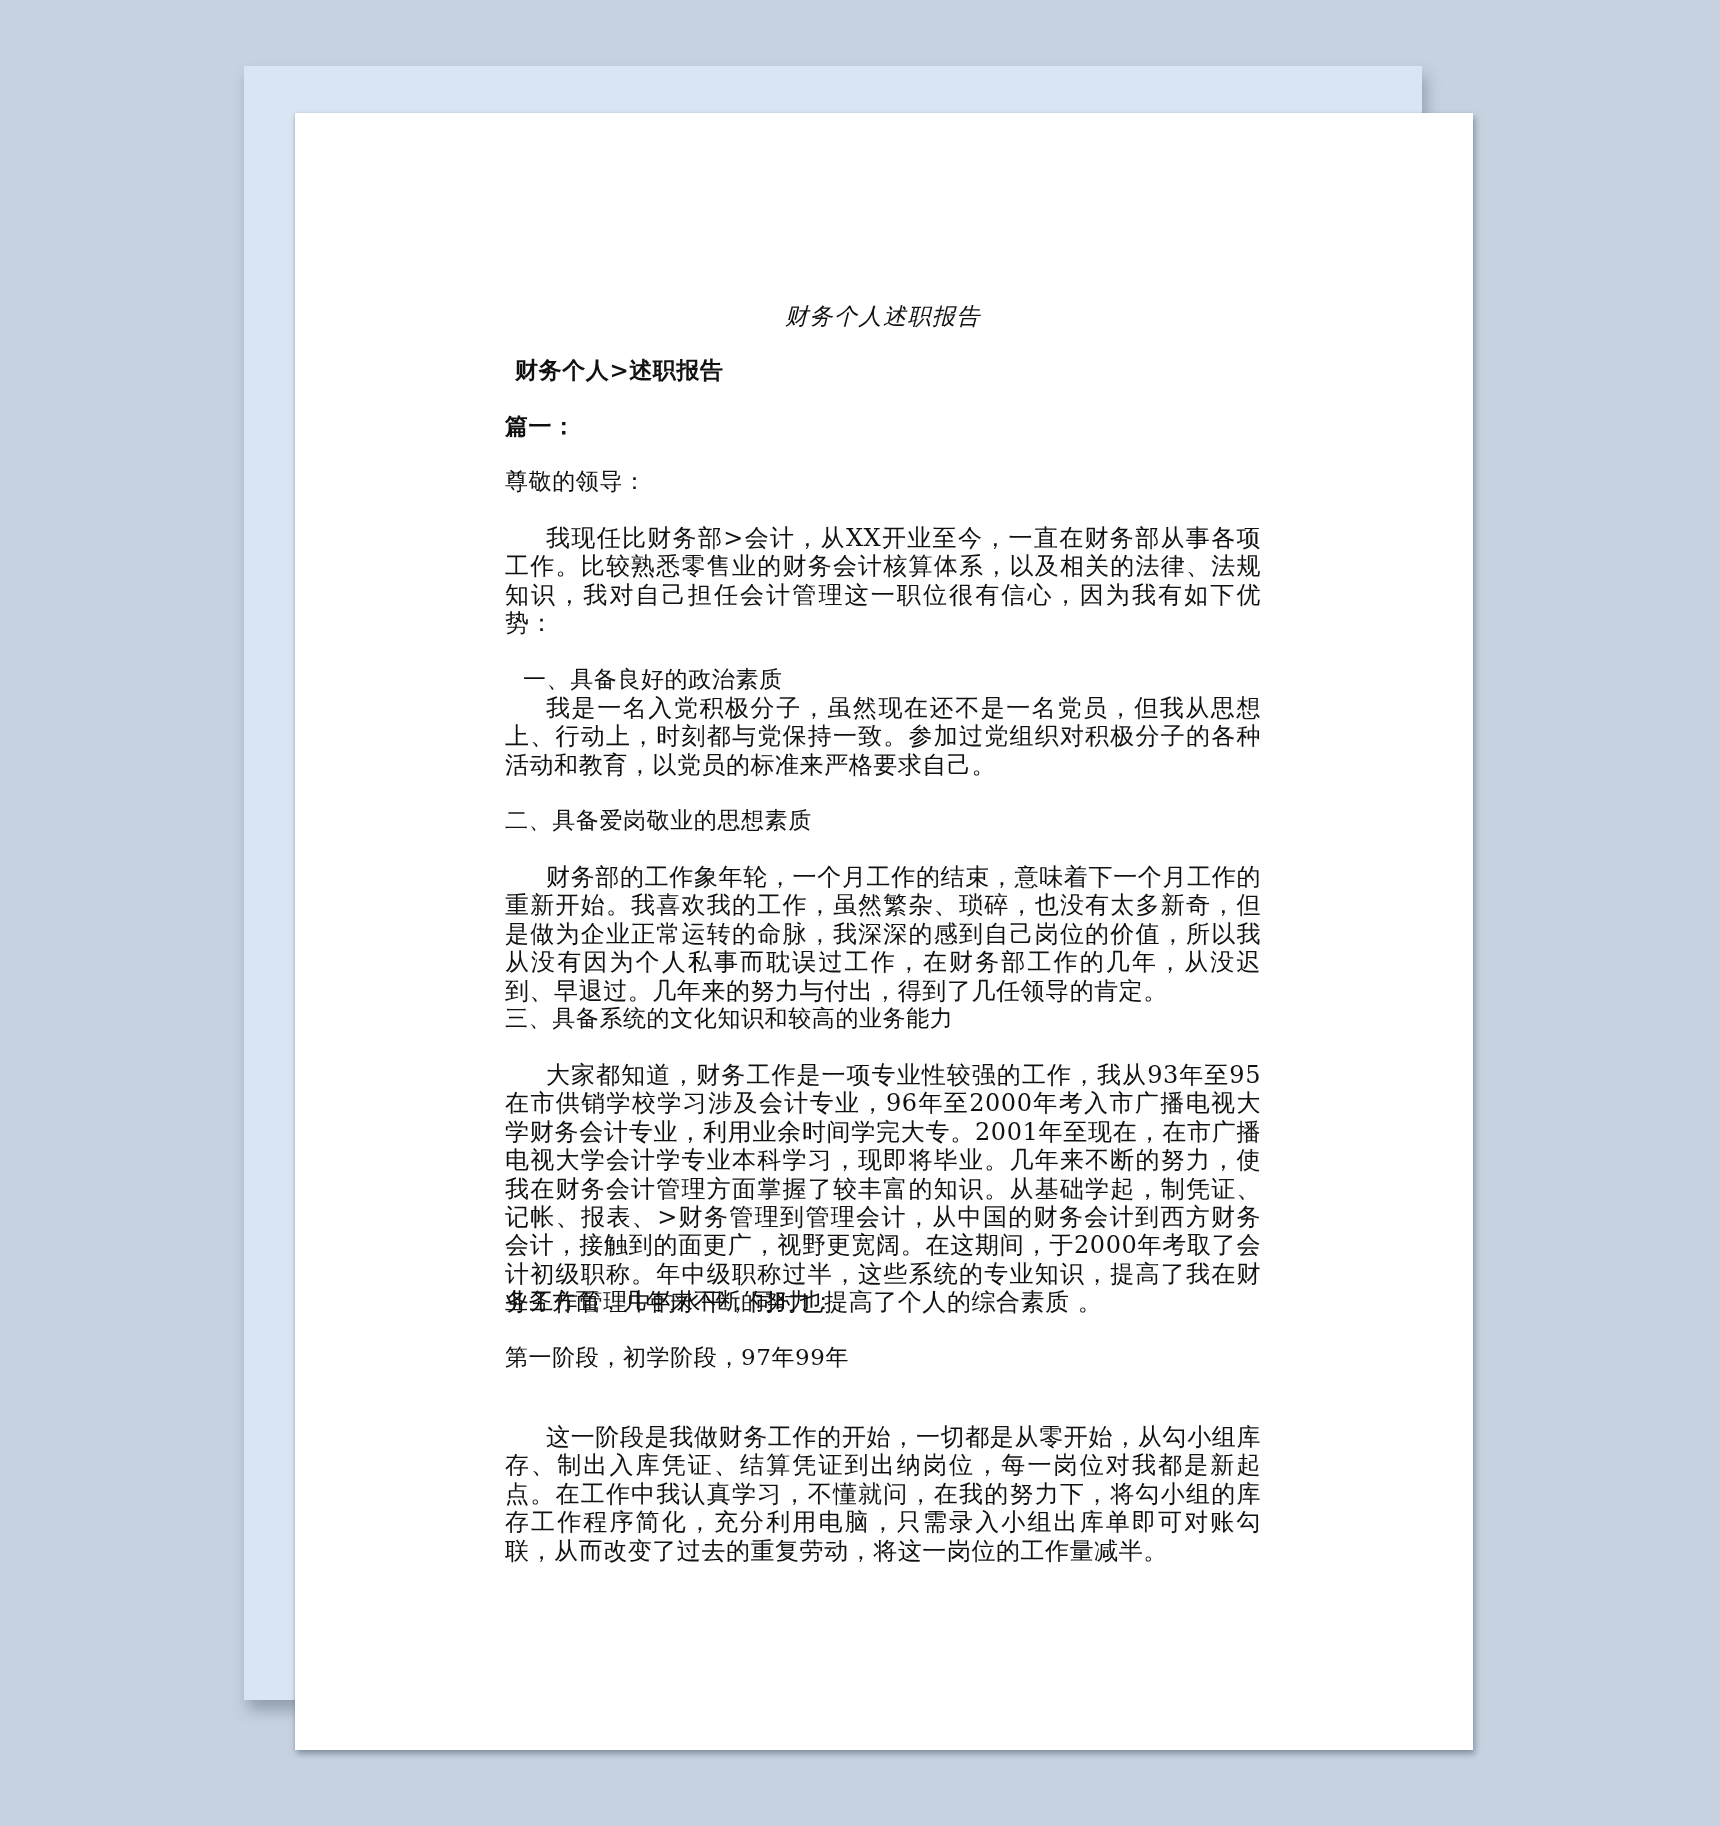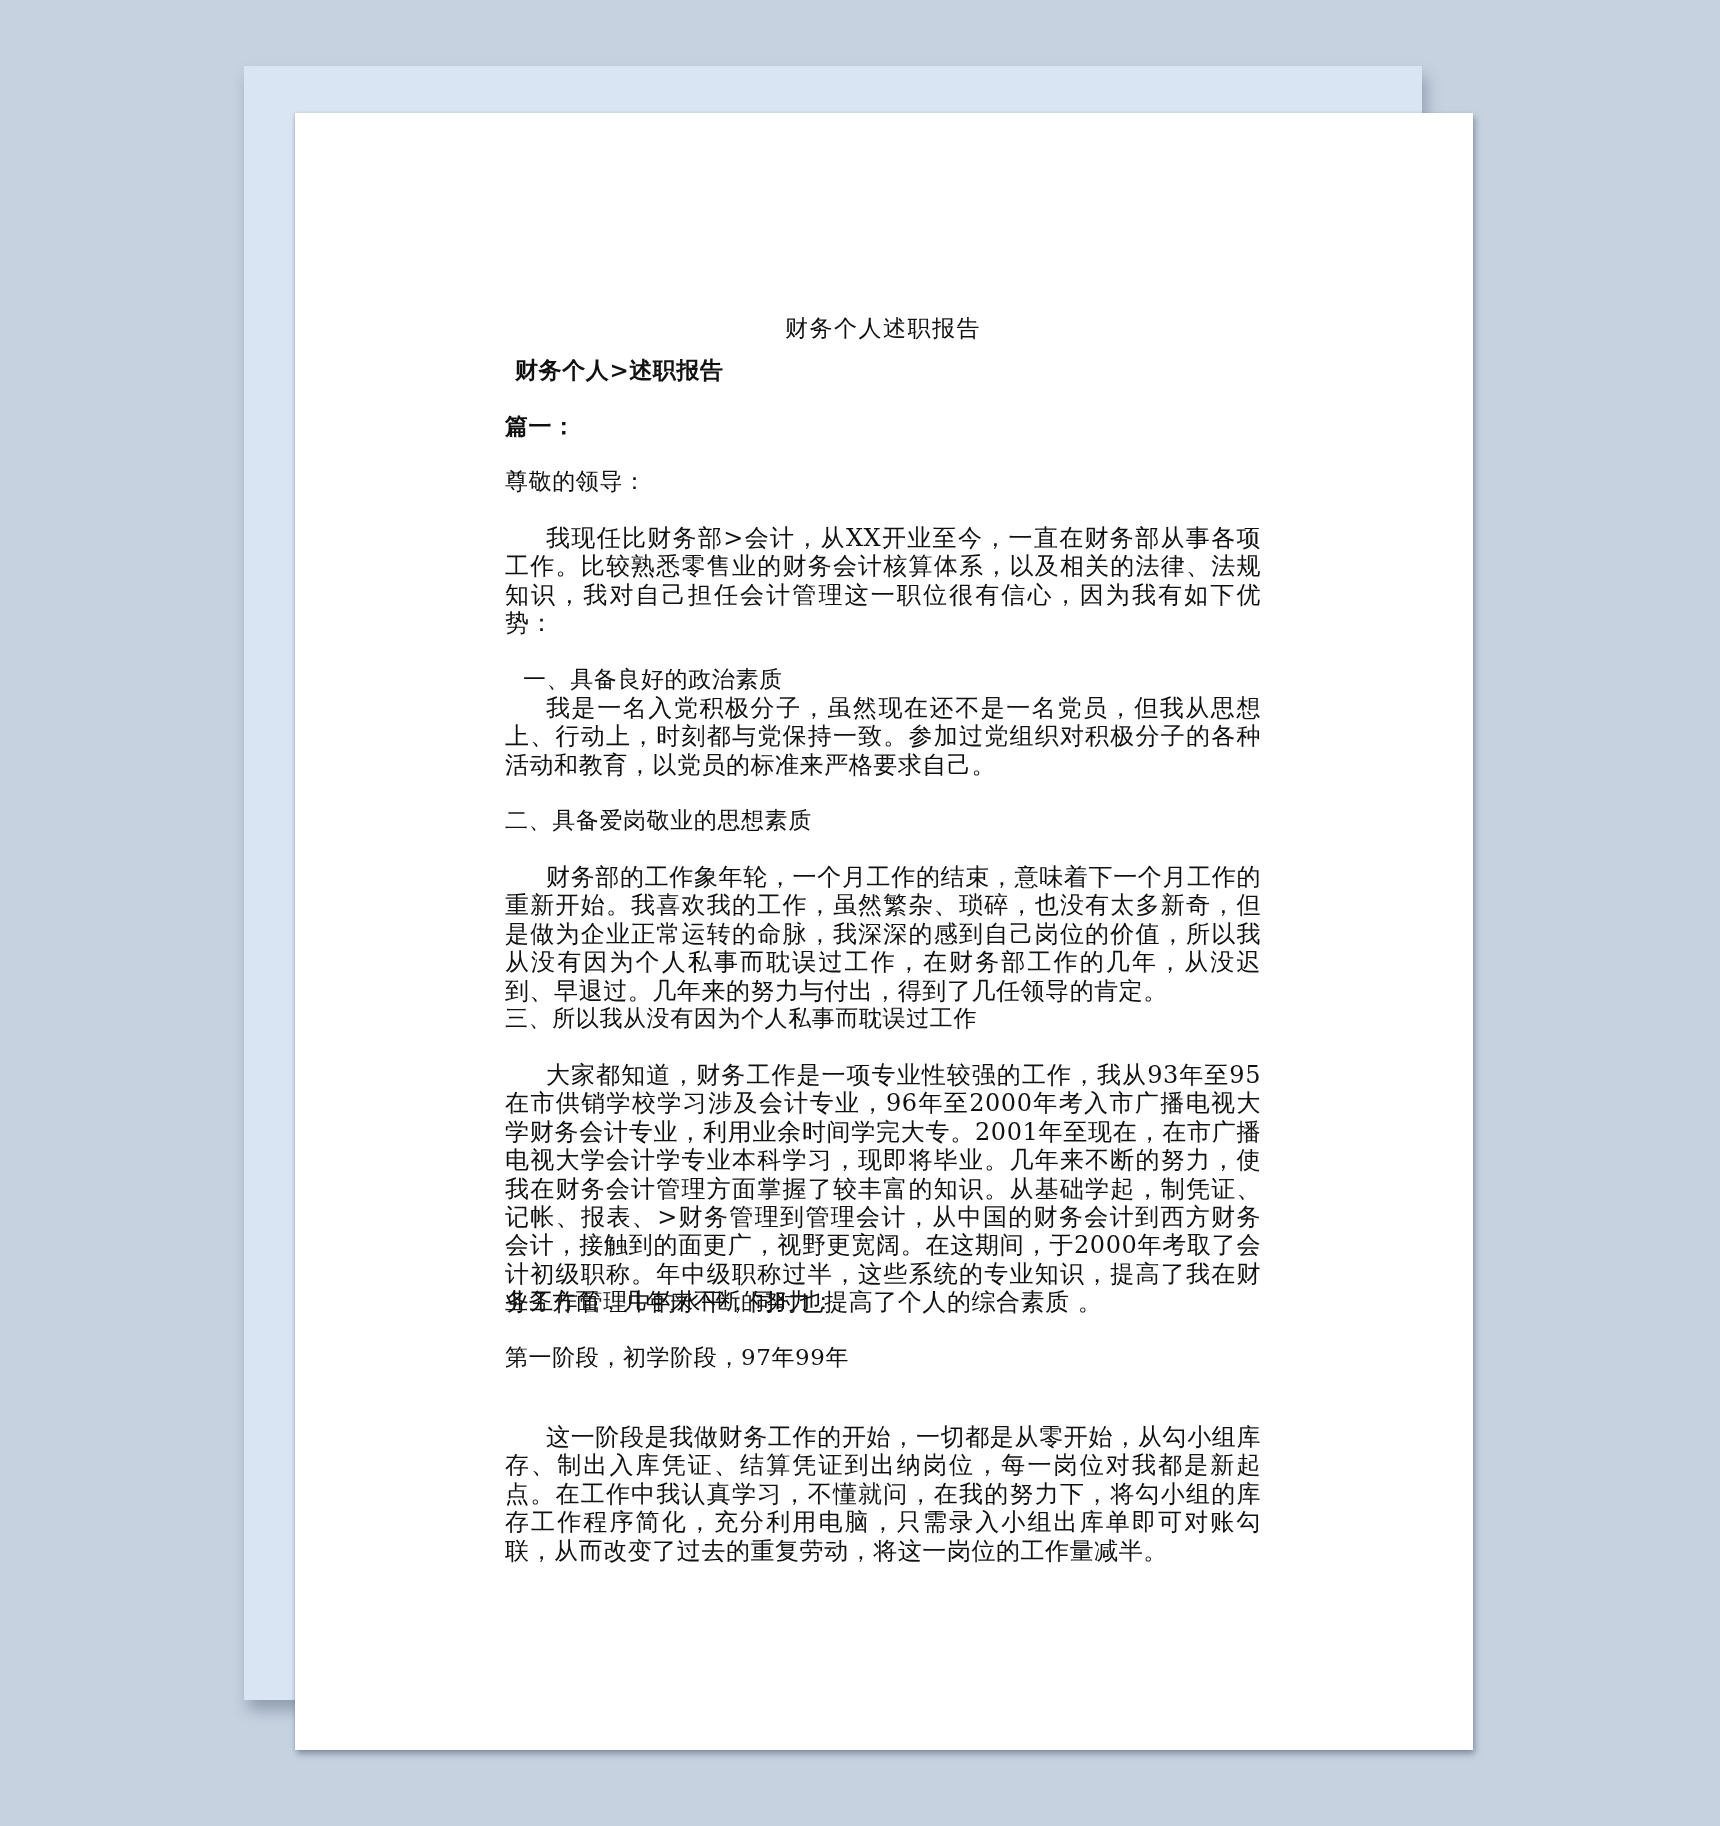--- a/index.html
+++ b/index.html
@@ -65,36 +65,36 @@
       word-break: break-all;
     }
   </style>
 </head>
 <body>
 
 <div class="back-page"></div>
 
 <div class="front-page">
   <div class="doc">
-    <div class="line title" style="top:201px;">财务个人述职报告</div>
+    <div class="line title" style="top:189px;font-style:italic;">财务个人述职报告</div>
     <div class="line bold" style="top:243px; left:10px;">财务个人&gt;述职报告</div>
     <div class="line bold" style="top:299px;">篇一：</div>
     <div class="line" style="top:354px;">尊敬的领导：</div>
 
     <div class="para" style="top:411px; left:-41px; width:797px; padding-left:41px; box-sizing:border-box; text-indent:41px;"><span>我现任比财务部&gt;会计，从XX开业至今，一直在财务部从事各项工作。比较熟悉零售业的财务会计核算体系，以及相关的法律、法规知识，我对自己担任会计管理这一职位很有信心，因为我有如下优势：</span></div>
 
     <div class="line" style="top:552px;margin-left:18px;">一、具备良好的政治素质</div>
 
     <div class="para" style="top:581px; left:-41px; width:797px; padding-left:41px; box-sizing:border-box;"><span>我是一名入党积极分子，虽然现在还不是一名党员，但我从思想上、行动上，时刻都与党保持一致。参加过党组织对积极分子的各种活动和教育，以党员的标准来严格要求自己。</span></div>
 
     <div class="line" style="top:693px;">二、具备爱岗敬业的思想素质</div>
 
     <div class="para" style="top:750px; left:-41px; width:797px; padding-left:41px; box-sizing:border-box;"><span>财务部的工作象年轮，一个月工作的结束，意味着下一个月工作的重新开始。我喜欢我的工作，虽然繁杂、琐碎，也没有太多新奇，但是做为企业正常运转的命脉，我深深的感到自己岗位的价值，所以我从没有因为个人私事而耽误过工作，在财务部工作的几年，从没迟到、早退过。几年来的努力与付出，得到了几任领导的肯定。</span></div>
 
-    <div class="line" style="top:891px;">三、所以我从没有因为个人私事而耽误过工作</div>
+    <div class="line" style="top:891px;">三、具备系统的文化知识和较高的业务能力</div>
 
     <div class="para" style="top:948px; left:-41px; width:797px; padding-left:41px; box-sizing:border-box;"><span>大家都知道，财务工作是一项专业性较强的工作，我从93年至95在市供销学校学习涉及会计专业，96年至2000年考入市广播电视大学财务会计专业，利用业余时间学完大专。2001年至现在，在市广播电视大学会计学专业本科学习，现即将毕业。几年来不断的努力，使我在财务会计管理方面掌握了较丰富的知识。从基础学起，制凭证、记帐、报表、&gt;财务管理到管理会计，从中国的财务会计到西方财务会计，接触到的面更广，视野更宽阔。在这期间，于2000年考取了会计初级职称。年中级职称过半，这些系统的专业知识，提高了我在财务工作管理中的水平，同时也提高了个人的综合素质 。</span></div>
 
     <div class="line" style="top:1174px;">业务方面，几年来不断的努力：</div>
     <div class="line" style="top:1230px;">第一阶段，初学阶段，97年99年</div>
 
     <div class="para" style="top:1289px; left:-41px; width:797px; padding-left:41px; box-sizing:border-box;margin-top:21px;"><span>这一阶段是我做财务工作的开始，一切都是从零开始，从勾小组库存、制出入库凭证、结算凭证到出纳岗位，每一岗位对我都是新起点。在工作中我认真学习，不懂就问，在我的努力下，将勾小组的库存工作程序简化，充分利用电脑，只需录入小组出库单即可对账勾联，从而改变了过去的重复劳动，将这一岗位的工作量减半。</span></div>
   </div>
 </div>
 

